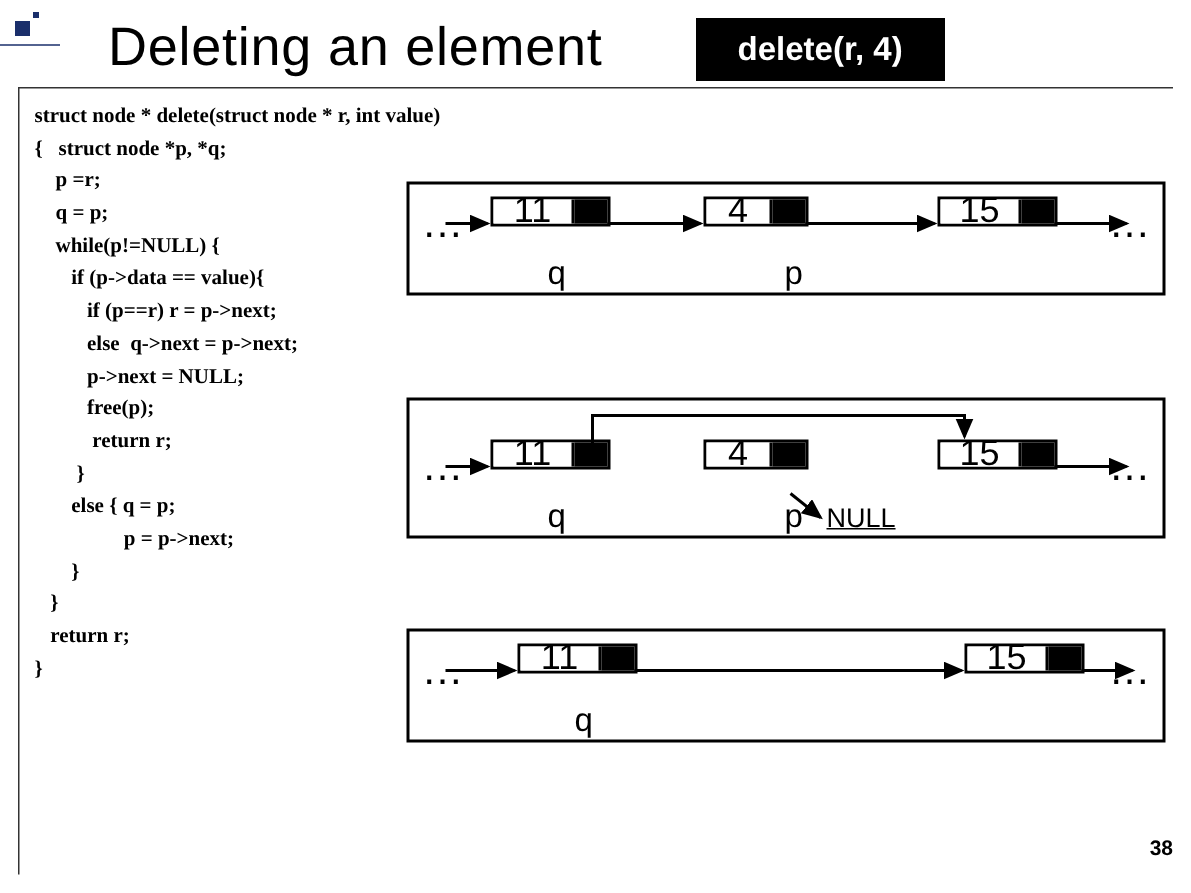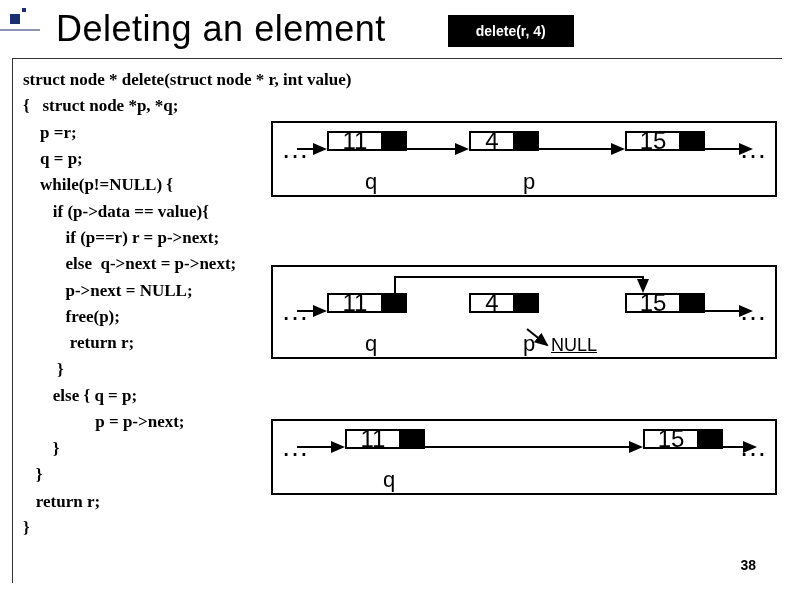--- a/index.html
+++ b/index.html
@@ -12,48 +12,48 @@
     overflow: hidden;
   }
   .title-row {
     display: flex;
     align-items: center;
     padding: 8px 0 0 0;
   }
   .title {
     font-size: 36px;
     font-weight: normal;
-    margin-left: 56px;
+    margin-left: 72px;
     letter-spacing: 0.5px;
   }
   .callbox {
     background: #000;
     color: #fff;
     font-weight: bold;
-    font-size: 14px;
+    font-size: 22px;
     padding: 8px 28px;
     margin-left: 62px;
     margin-top: 4px;
   }
   .content {
     position: absolute;
     top: 58px;
     left: 12px;
     right: 12px;
     bottom: 12px;
     border-top: 1px solid #333;
     border-left: 1px solid #333;
   }
   .code {
     position: absolute;
     top: 8px;
     left: 10px;
     font-family: "Times New Roman", serif;
     font-weight: bold;
-    font-size: 17px;
+    font-size: 14px;
     line-height: 1.55;
     white-space: pre;
   }
   .diagram-box {
     position: absolute;
     border: 2px solid #000;
     background: #fff;
   }
   .db1 { top: 62px; left: 258px; width: 506px; height: 76px; }
   .db2 { top: 206px; left: 258px; width: 506px; height: 94px; }
@@ -90,21 +90,21 @@
     font-family: Arial, sans-serif;
   }
   .nulltxt {
     position: absolute;
     font-size: 18px;
     font-family: Arial, sans-serif;
     text-decoration: underline;
   }
   .slide-num {
     position: absolute;
-    right: 26px;
+    right: 0;
     bottom: 10px;
     font-size: 14px;
     font-weight: bold;
   }
   .deco {
     position: absolute;
     left: 0;
     top: 0;
   }
   svg.arrows {

